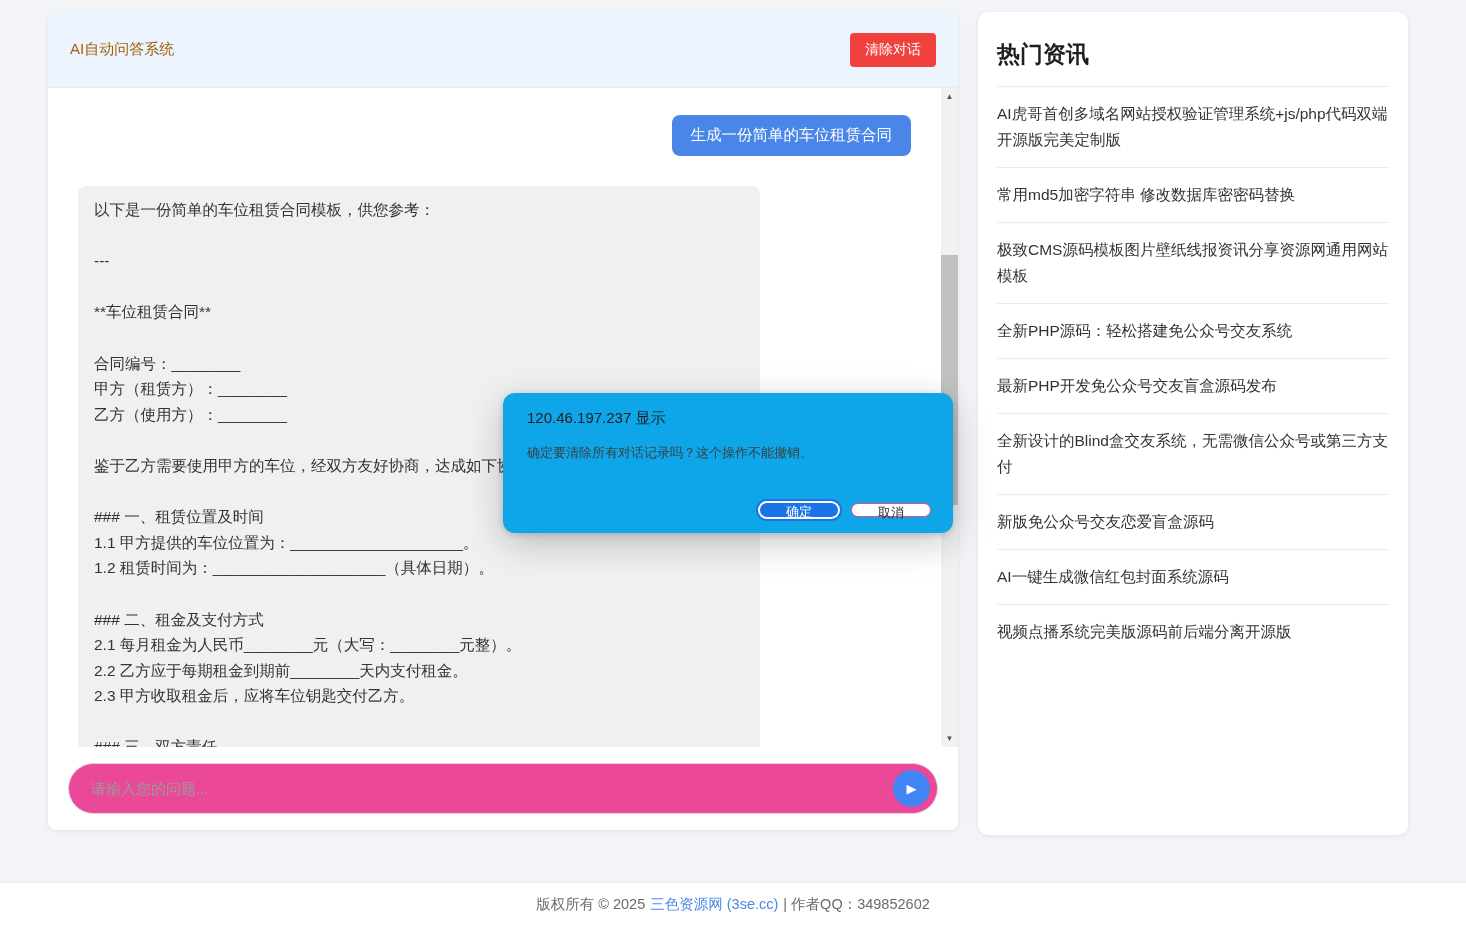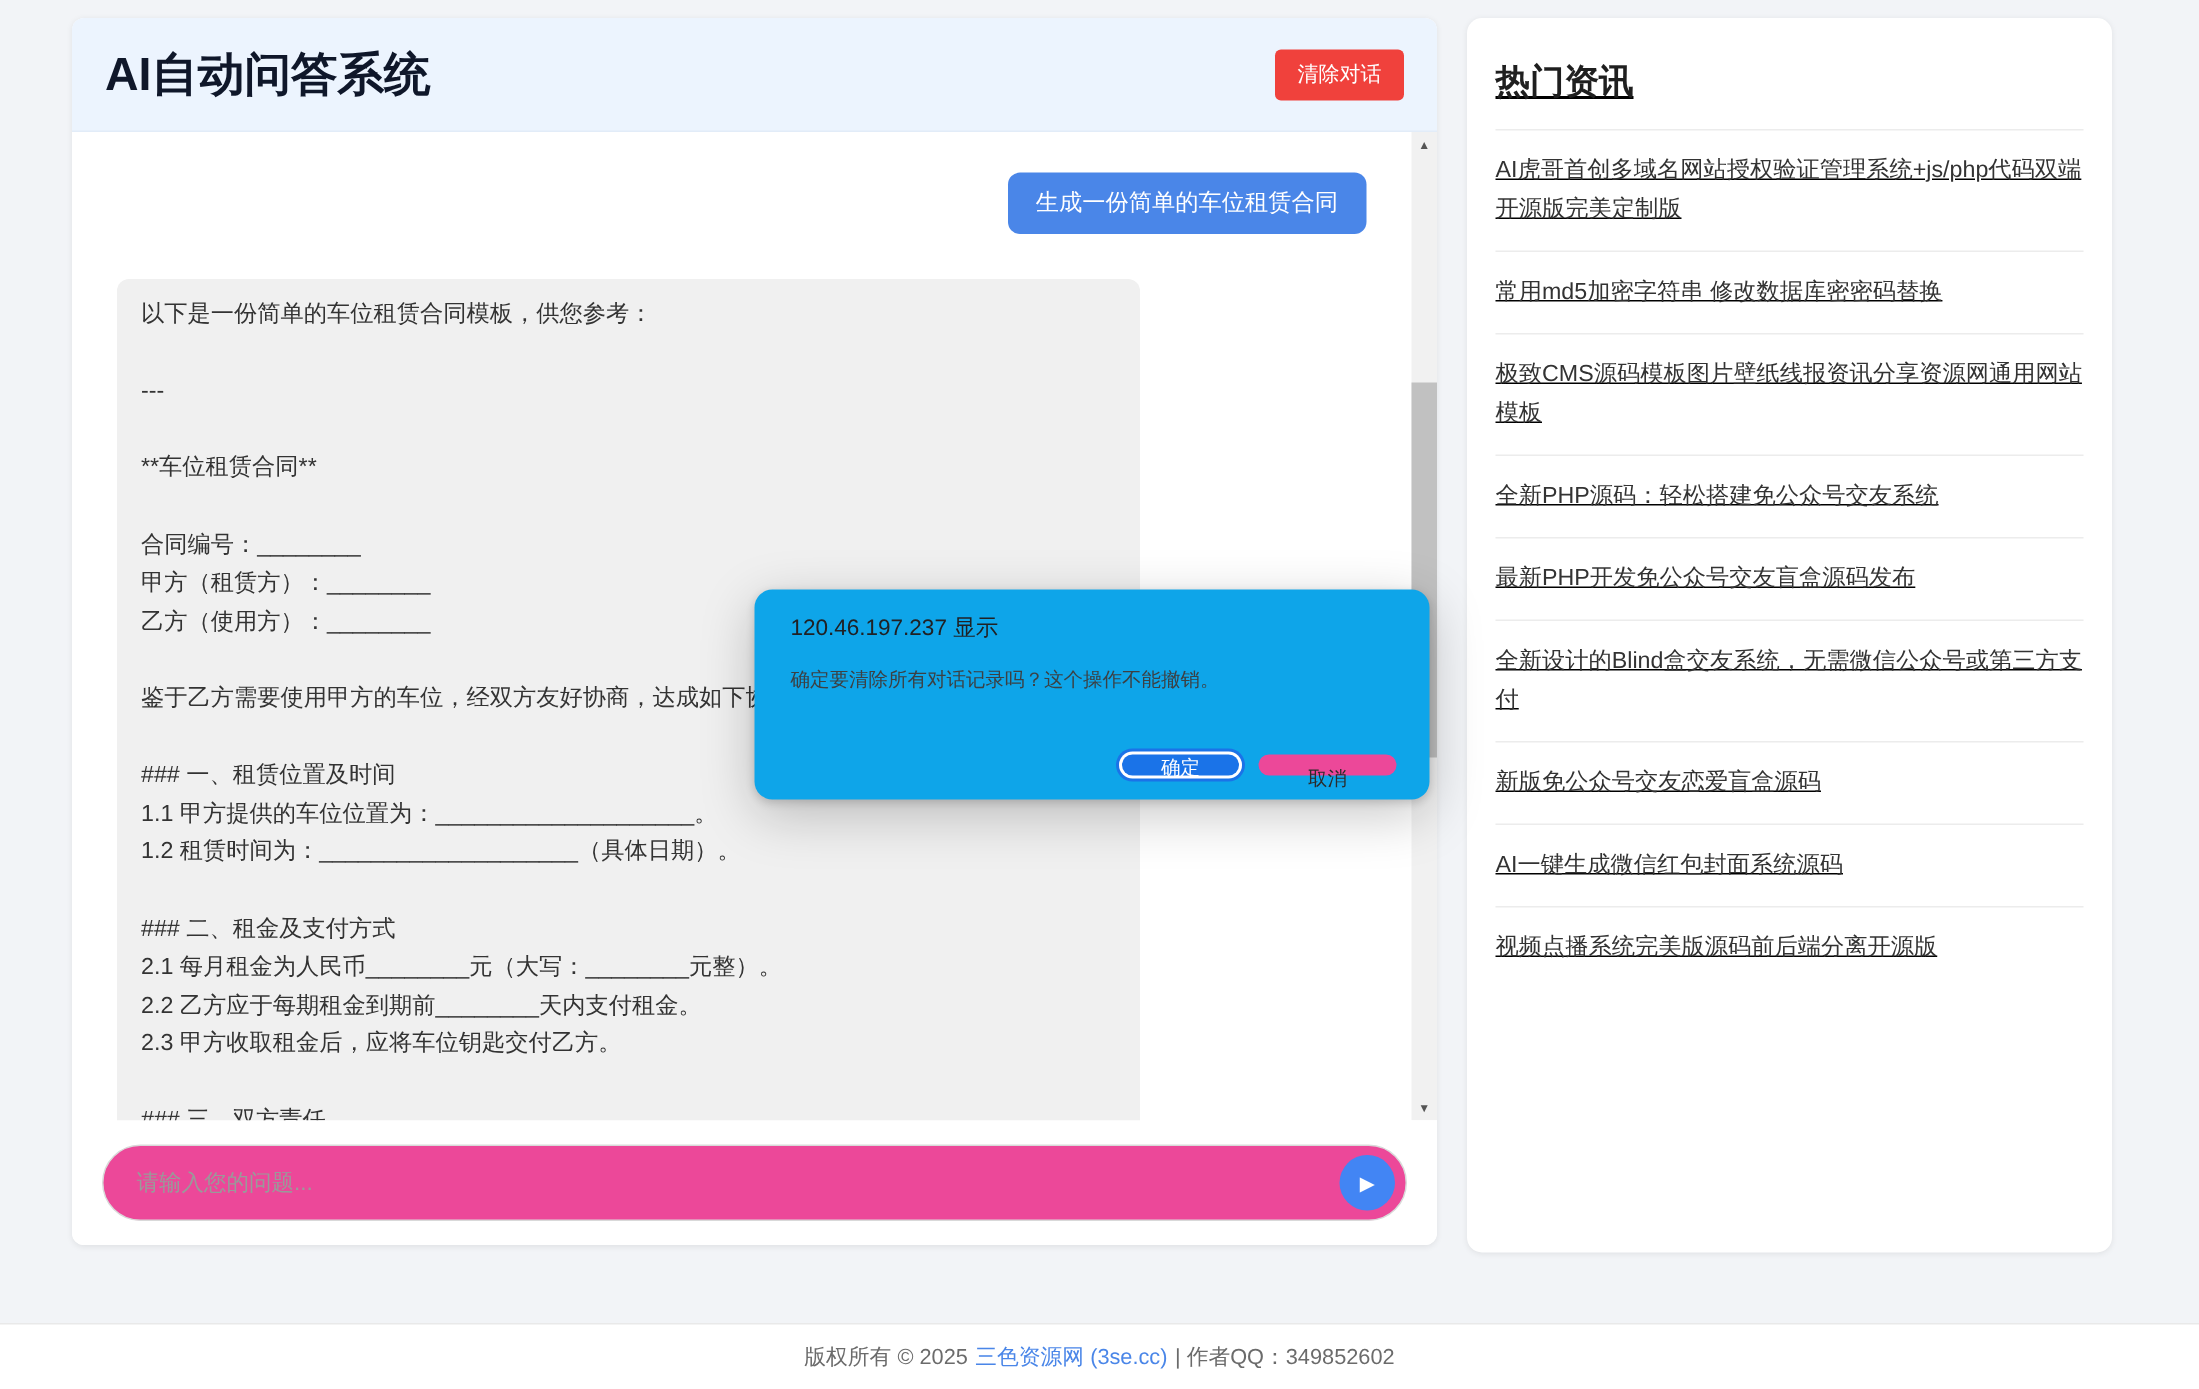--- a/index.html
+++ b/index.html
@@ -18,21 +18,21 @@
     background: #fff; border-radius: 8px;
     box-shadow: 0 1px 4px rgba(0,0,0,0.08);
     overflow: hidden;
   }
   .chat-header {
     height: 76px; background: #ecf4fe;
     border-bottom: 1px solid #e2ecf8;
     display: flex; align-items: center; justify-content: space-between;
     padding: 0 22px;
   }
-  .chat-title { font-size: 31px; color: #0f172a; font-weight: 700; }
+  .chat-title { font-size: 15px; color: #a16207; font-weight: 400; }
   .clear-btn {
     background: #f0413c; color: #fff; border: none;
     font-size: 14px; padding: 8px 15px; border-radius: 4px;
     cursor: pointer; font-family: inherit;
   }
 
   .chat-area {
     position: relative; height: 659px; overflow: hidden; background: #fff;
   }
   .bubble-user {
@@ -102,30 +102,30 @@
   }
   .dlg-btn {
     min-width: 64px; height: 14px; border-radius: 14px;
     font-size: 13px; cursor: pointer; font-family: inherit; padding: 0 26px;
   }
   .dlg-btn.confirm {
     background: #1a73e8; color: #fff; border: none;
     box-shadow: 0 0 0 2px #fff, 0 0 0 4px #1a73e8;
   }
   .dlg-btn.cancel {
-    background: #fff; color: #2b2b2b; border: 7px solid #ec4899;
+    background: #fff; color: #2b2b2b; border: 1px solid #ec4899;
   }
 
   
   .sidebar {
     position: absolute; left: 978px; top: 12px;
     width: 430px; height: 823px;
     background: #fff; border-radius: 10px;
     box-shadow: 0 1px 4px rgba(0,0,0,0.08);
-    padding: 0 19px; overflow: hidden; text-decoration: underline;
+    padding: 0 19px; overflow: hidden;
   }
   .sidebar-title {
     font-size: 23px; font-weight: bold; color: #1f1f1f;
     padding: 27px 0 16px 0; border-bottom: 1px solid #ececec;
   }
   .news-item {
     font-size: 15.5px; color: #333; line-height: 26px;
     padding: 14px 0; border-bottom: 1px solid #ececec;
     cursor: pointer;
   }

